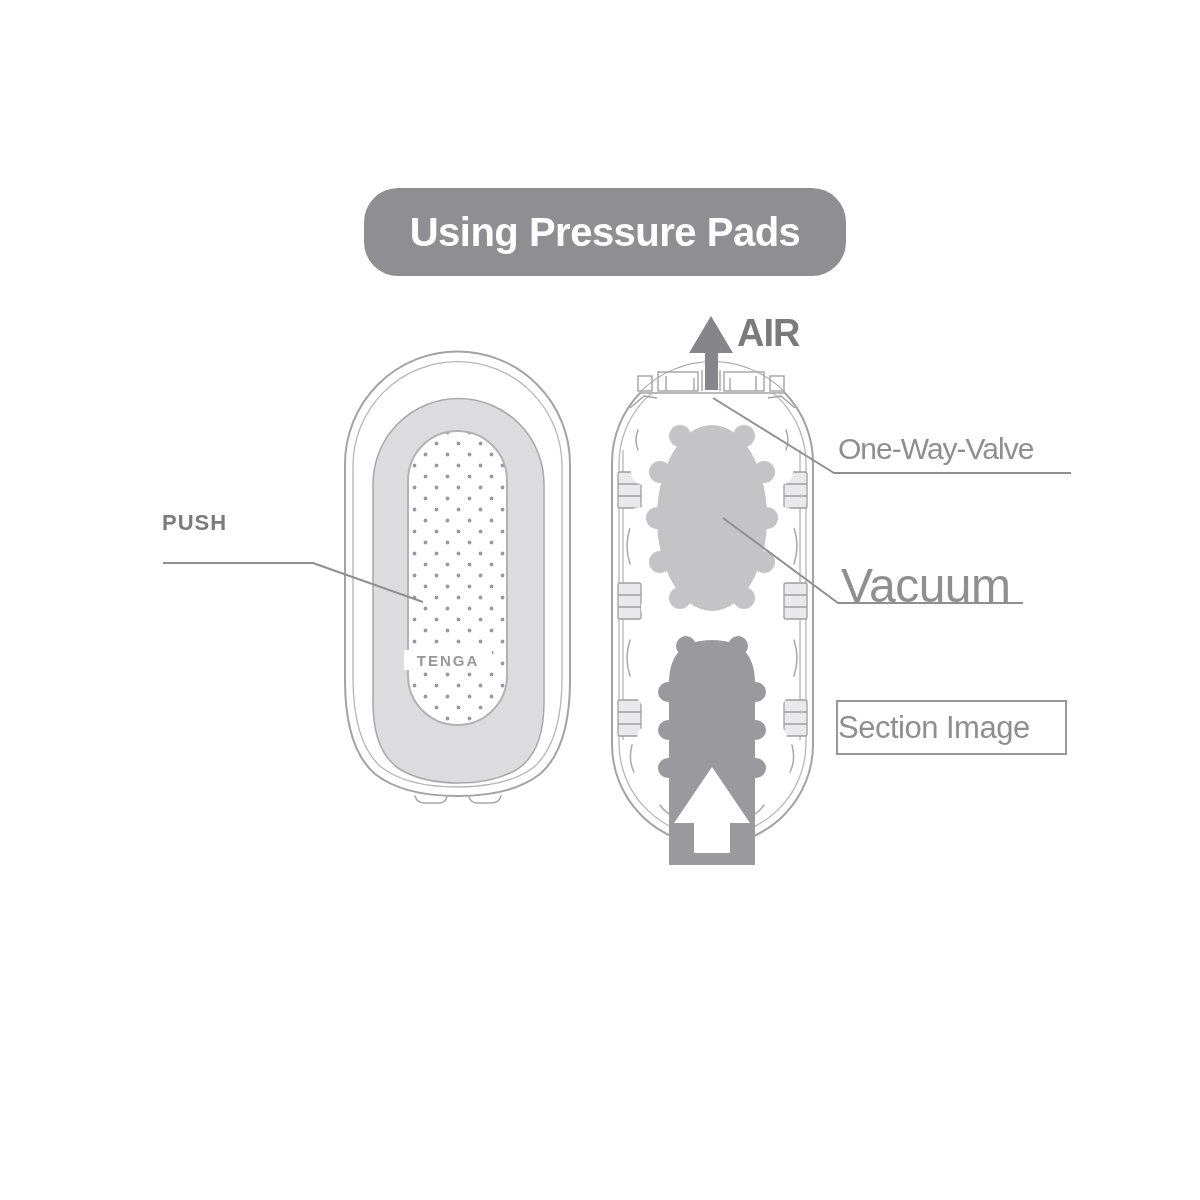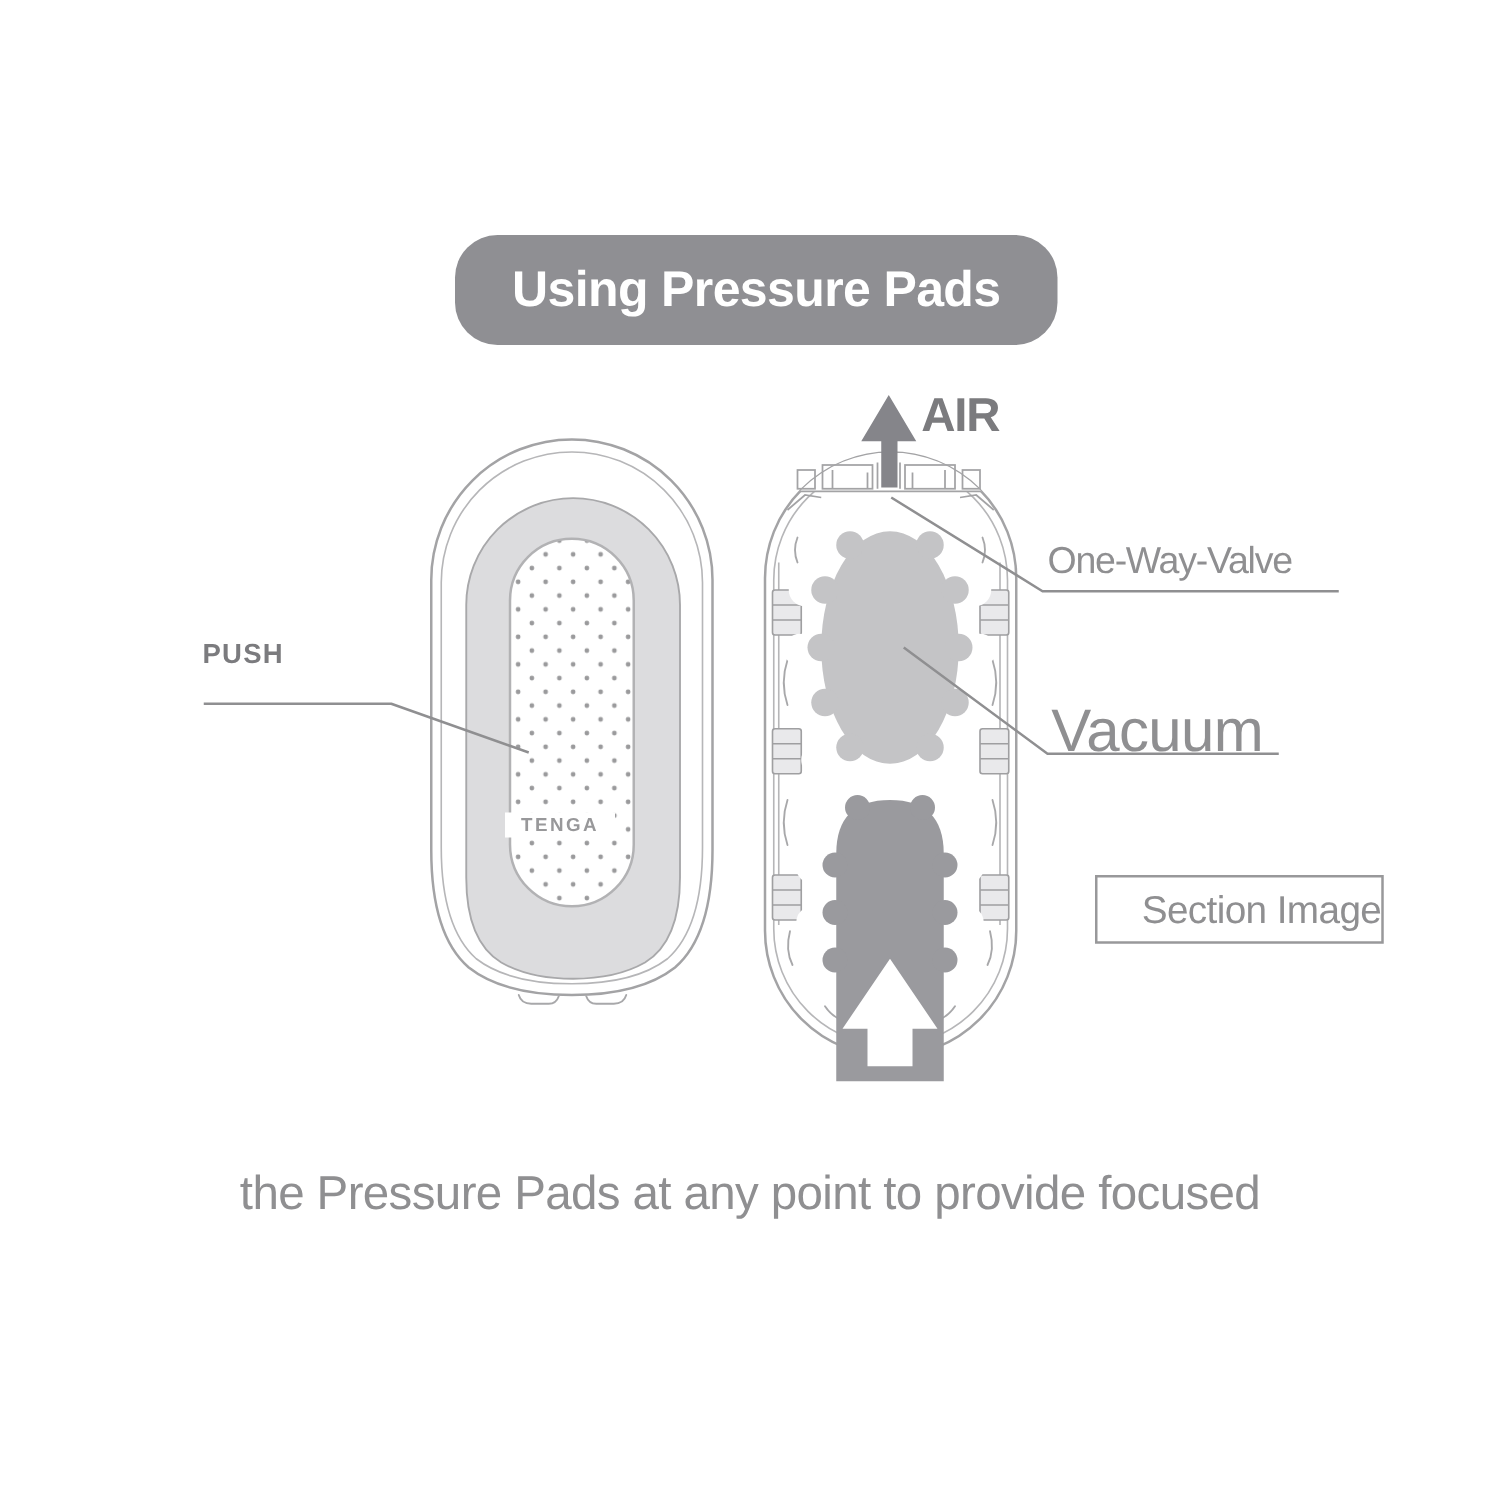--- a/index.html
+++ b/index.html
@@ -34,21 +34,21 @@
   .title-pill span{
     color:var(--title-text);font-size:40px;font-weight:bold;letter-spacing:-0.5px;
   }
   .lbl{position:absolute;white-space:nowrap;}
   .lbl-push{left:162px;top:510px;font-size:22px;font-weight:bold;color:var(--bold-label-text);letter-spacing:1px;}
   .lbl-air{left:737px;top:312px;font-size:38px;font-weight:bold;color:var(--bold-label-text);letter-spacing:-1px;}
   .lbl-valve{left:838px;top:432px;font-size:30px;color:var(--label-text);letter-spacing:-1px;}
   .lbl-vacuum{left:841px;top:558px;font-size:48px;color:var(--label-text);letter-spacing:-0.5px;}
   .section-box{
     position:absolute;left:836px;top:700px;width:231px;height:55px;
-    border:2px solid #98989a;display:flex;align-items:center;justify-content:flex-end;margin-left:40px;
+    border:2px solid #98989a;display:flex;align-items:center;justify-content:flex-start;
   }
   .section-box span{font-size:31px;color:var(--label-text);letter-spacing:-0.5px;}
   .brand-logo{
     position:absolute;left:404px;top:650px;width:88px;height:20px;
     background:#ffffff;display:flex;align-items:center;justify-content:center;
     font-size:15px;font-weight:bold;letter-spacing:2px;color:#98989a;
   }
   .caption{
     position:absolute;left:0;top:930px;width:1200px;text-align:center;
     font-size:38px;line-height:50px;color:var(--caption-text);letter-spacing:-0.5px;
@@ -207,16 +207,15 @@
   <div class="lbl lbl-valve">One-Way-Valve</div>
   <div class="lbl lbl-vacuum">Vacuum</div>
 
   <div class="section-box">
     <span>Section Image</span>
   </div>
 
   <div class="brand-logo">TENGA</div>
 
   <div class="caption">
-    <div>the Pressure Pads at any point to provide focused</div>
   </div>
 
 </div>
 
 </body></html>

